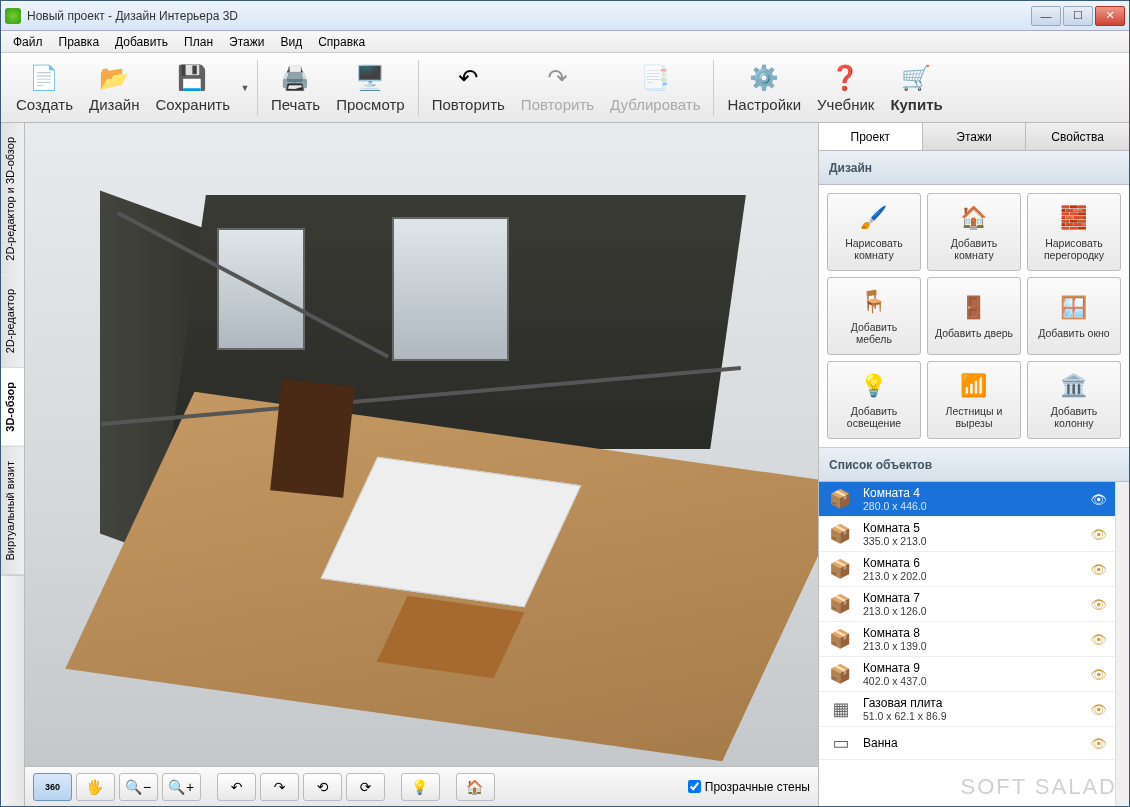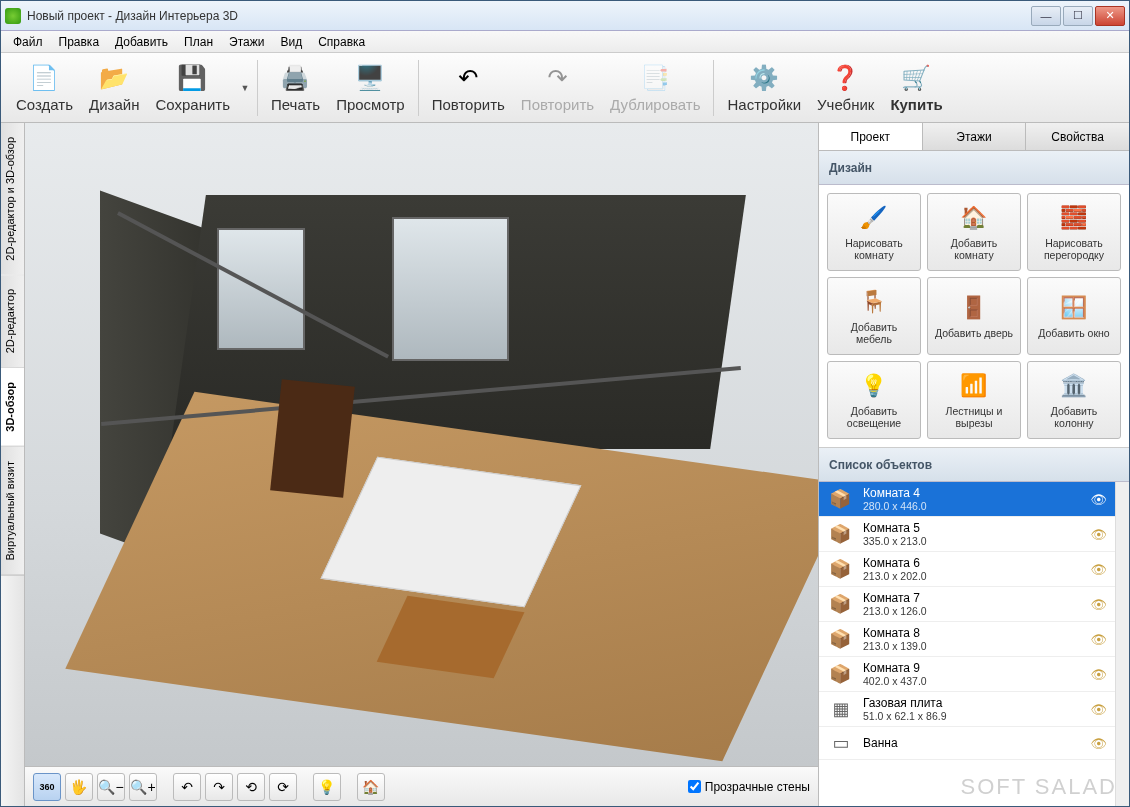--- a/index.html
+++ b/index.html
@@ -37,21 +37,21 @@
 .window3d { position: absolute; background: linear-gradient(#dfe6ea,#aeb8be); border: 2px solid #666; }
 .win1 { left: 22%; top: 12%; width: 12%; height: 22%; }
 .win2 { left: 46%; top: 10%; width: 16%; height: 26%; }
 .beam { position: absolute; background: #555; height: 4px; }
 .beamA { left: 6%; right: 6%; top: 42%; transform: rotate(-5deg); }
 .beamB { left: 6%; width: 42%; top: 22%; transform: rotate(28deg); }
 .bed { position: absolute; left: 40%; top: 56%; width: 28%; height: 22%; background: #eee; transform: skew(-25deg,8deg); border: 1px solid #ccc; }
 .dresser { position: absolute; left: 30%; top: 40%; width: 10%; height: 20%; background: #4b2a15; transform: skew(-6deg,6deg); }
 .desk { position: absolute; left: 46%; top: 80%; width: 16%; height: 12%; background: #a66a2e; transform: skew(-25deg,8deg); }
 .bottombar { height: 40px; background: linear-gradient(#fafafa,#e8e8e8); border-top: 1px solid #bbb; display: flex; align-items: center; padding: 0 8px; gap: 4px; }
-.bb-btn { width: 28px; height: 28px; border: 1px solid #bbb; border-radius: 3px; background: linear-gradient(#fff,#e8e8e8); display: flex; align-items: center; justify-content: center; font-size: 14px; cursor: pointer; }
+.bb-btn { width: 39px; height: 28px; border: 1px solid #bbb; border-radius: 3px; background: linear-gradient(#fff,#e8e8e8); display: flex; align-items: center; justify-content: center; font-size: 14px; cursor: pointer; }
 .bb-btn.active { background: linear-gradient(#d8e8fb,#b8d2f0); border-color: #6a94c8; }
 .bb-check { margin-left: auto; font-size: 12px; display: flex; align-items: center; gap: 4px; }
 .sidepanel { width: 310px; display: flex; flex-direction: column; background: #f4f4f4; }
 .sp-tabs { height: 28px; display: flex; background: linear-gradient(#f0f0f0,#dcdcdc); border-bottom: 1px solid #bbb; }
 .sp-tab { flex: 1; display: flex; align-items: center; justify-content: center; font-size: 12px; border-right: 1px solid #bbb; cursor: pointer; }
 .sp-tab:last-child { border-right: none; }
 .sp-tab.active { background: #fff; font-weight: 500; }
 .sp-header { height: 34px; background: linear-gradient(#eaf0f6,#d6e0ea); border-bottom: 1px solid #bbc; display: flex; align-items: center; padding: 0 10px; font-size: 12px; font-weight: bold; color: #456; }
 .design-grid { display: grid; grid-template-columns: repeat(3, 1fr); gap: 6px; padding: 8px; background: #fff; border-bottom: 1px solid #ccc; }
 .design-btn { height: 78px; border: 1px solid #bbb; border-radius: 3px; background: linear-gradient(#fbfbfb,#e8e8e8); display: flex; flex-direction: column; align-items: center; justify-content: center; cursor: pointer; padding: 4px; }

